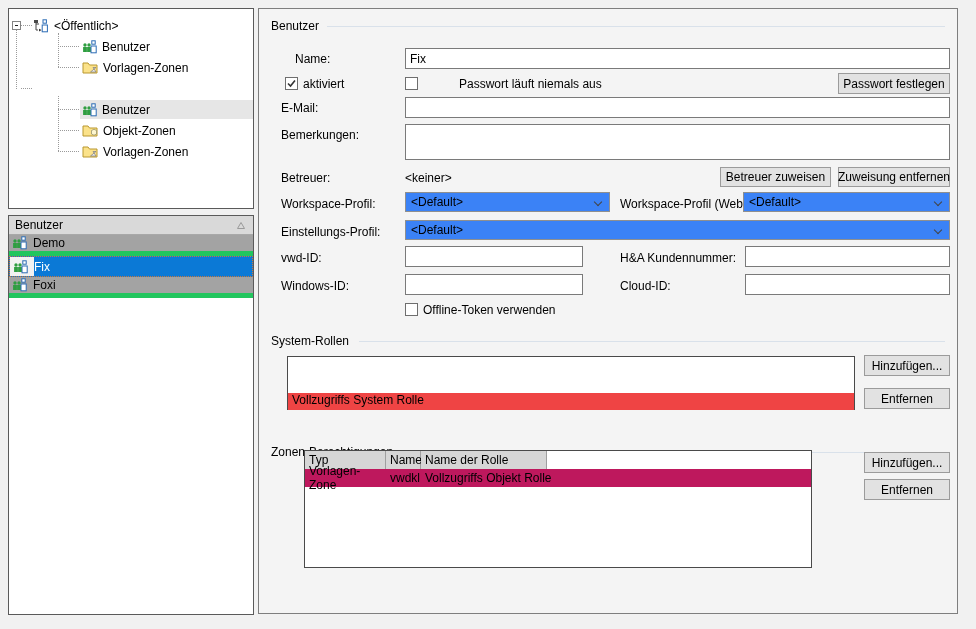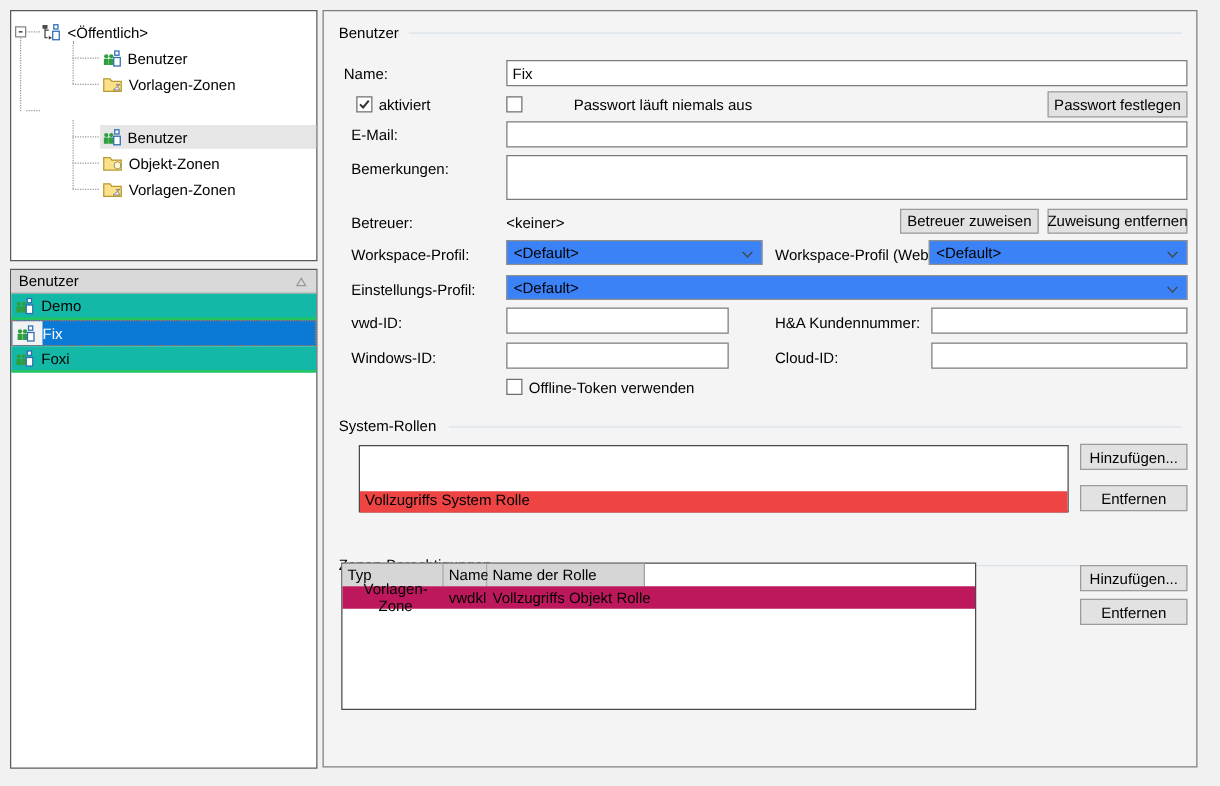--- a/index.html
+++ b/index.html
@@ -32,21 +32,21 @@
   .dot-v{position:absolute;width:1px;border-left:1px dotted #9a9a9a;}
   .dot-h{position:absolute;height:1px;border-top:1px dotted #9a9a9a;}
   .tree-hl{background:#e6e6e6;display:flex;align-items:center;flex:1;height:19px;}
 
   
   .list-panel{position:absolute;left:8px;top:215px;width:246px;height:400px;
     background:#fff;border:1px solid #5a5a5a;}
   .list-hdr{position:absolute;left:0;top:0;width:100%;height:19px;background:#d9d9d9;
     border-bottom:1px solid #a8a8a8;display:flex;align-items:center;padding-left:6px;}
   .lrow{position:absolute;left:0;width:100%;height:21px;display:flex;align-items:center;
-    border-bottom:2px solid #22c55e;background:#14b8a6;}
+    border-bottom:5px solid #22c55e;background:#a3a3a3;}
   .lrow .ticon{margin:0 6px 0 3px;}
   .lrow-sel{background:#0b79d6;border:1px dotted #c8793f;}
   .lrow-sel .rowtext{color:#fff;}
   .icon-strip{position:absolute;left:0;top:0;width:24px;height:100%;background:#f2f2f2;}
   .lrow-sel .ticon{position:relative;z-index:2;}
   .lrow-sel .rowtext{position:relative;z-index:2;}
 
   
   .detail-panel{position:absolute;left:258px;top:8px;width:700px;height:606px;
     background:#f4f4f4;border:1px solid #7e7e7e;}
@@ -205,21 +205,21 @@
       </span>
       <span class="rowtext">Foxi</span>
     </div>
   </div>
 
   <div class="detail-panel">
 
     <span class="grplbl" style="left:12px;top:10px;">Benutzer</span>
     <div class="grpline" style="left:68px;top:17px;width:618px;"></div>
 
-    <span class="lbl" style="left:16px;top:43px;">Name:</span>
+    <span class="lbl" style="left:36px;top:43px;">Name:</span>
     <input class="inp" style="left: 146px; top: 39px; width: 545px; height: 21px;" value="Fix">
 
     <span class="cb" style="left:26px;top:68px;">
       <svg width="11" height="11" viewBox="0 0 11 11">
           <path d="M2,5.5 L4.5,8 L9,2.5" stroke="#333" stroke-width="1.6" fill="none"></path>
         </svg>
     </span>
     <span class="lbl" style="left:44px;top:68px;">aktiviert</span>
 
     <span class="cb" style="left:146px;top:68px;"></span>
@@ -272,21 +272,21 @@
     <div class="box" style="left:28px;top:347px;width:568px;height:54px;">
       <div class="roles-row">
         <span>Vollzugriffs System Rolle</span>
       </div>
     </div>
     <div class="btn" style="left:605px;top:346px;width:86px;height:21px;">Hinzufügen...</div>
     <div class="btn" style="left:605px;top:379px;width:86px;height:21px;">Entfernen</div>
 
     <span class="grplbl" style="left:12px;top:436px;">Zonen-Berechtigungen</span>
     <div class="grpline" style="left:133px;top:443px;width:553px;"></div>
-    <div class="box" style="left:14px;top:441px;width:508px;height:118px;text-align:center;">
+    <div class="box" style="left:45px;top:441px;width:508px;height:118px;">
       <div class="tbl-hdr" style="left:0;width:81px;">
           <span>Typ</span>
         </div>
       <div class="tbl-hdr" style="left:81px;width:35px;">
           <span>Name</span>
         </div>
       <div class="tbl-hdr" style="left:116px;width:126px;">
           <span>Name der Rolle</span>
         </div>
       <div class="tbl-row-bg">

